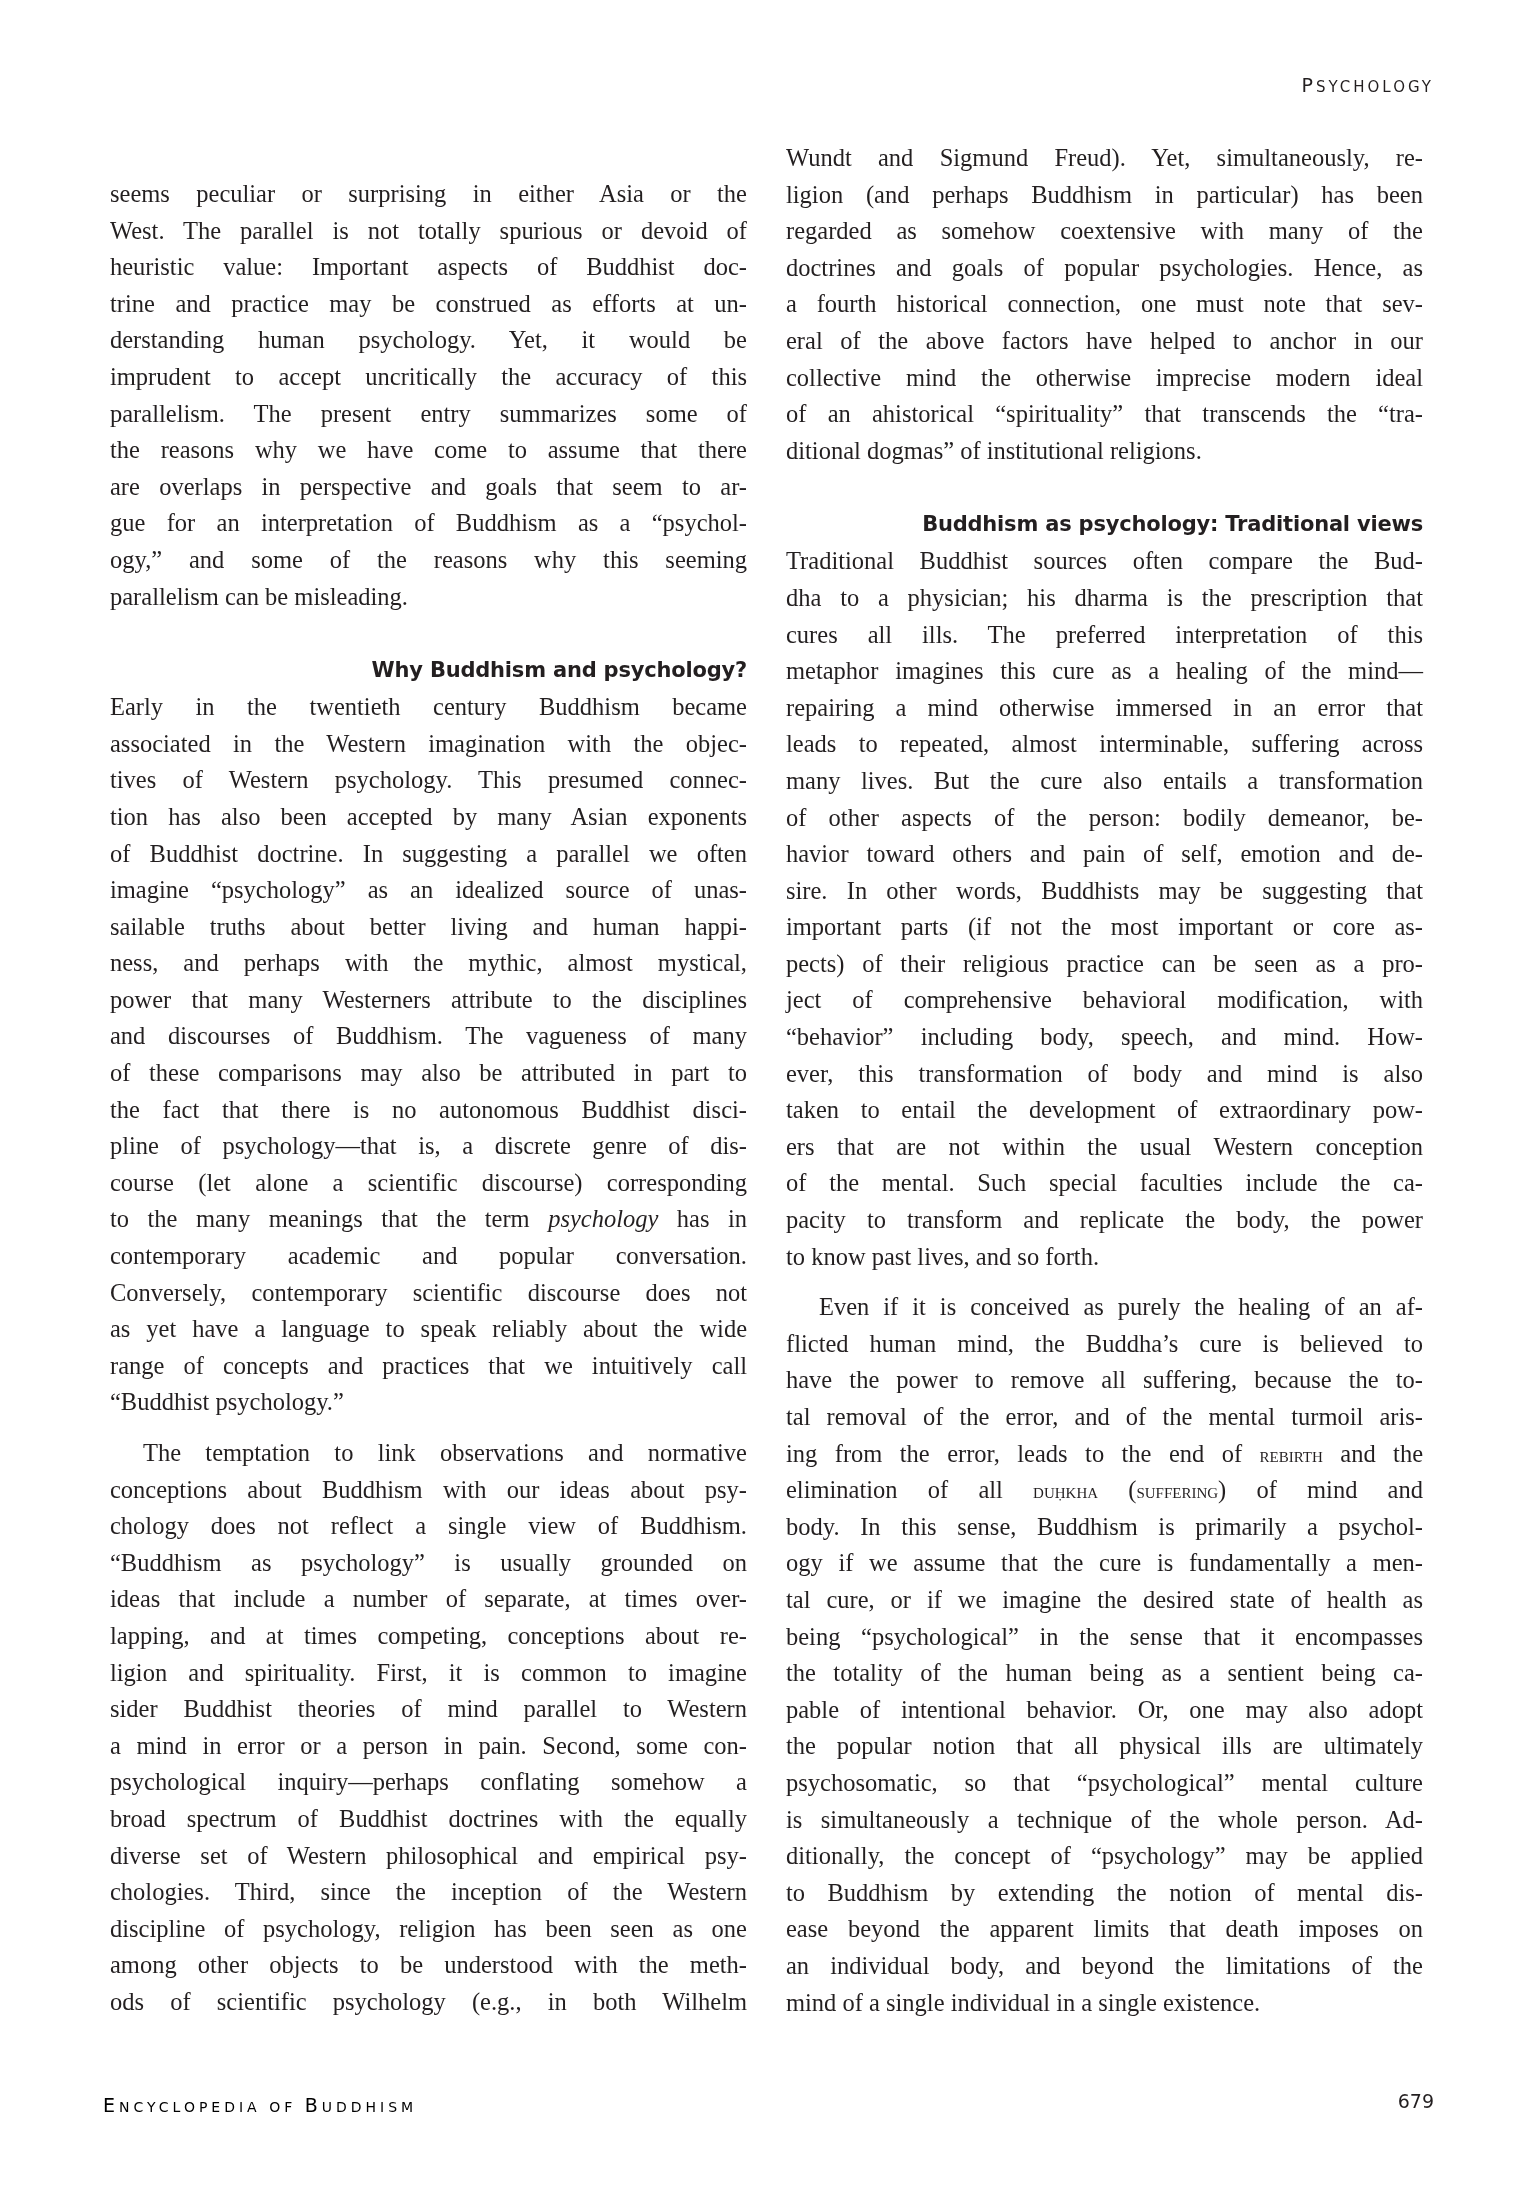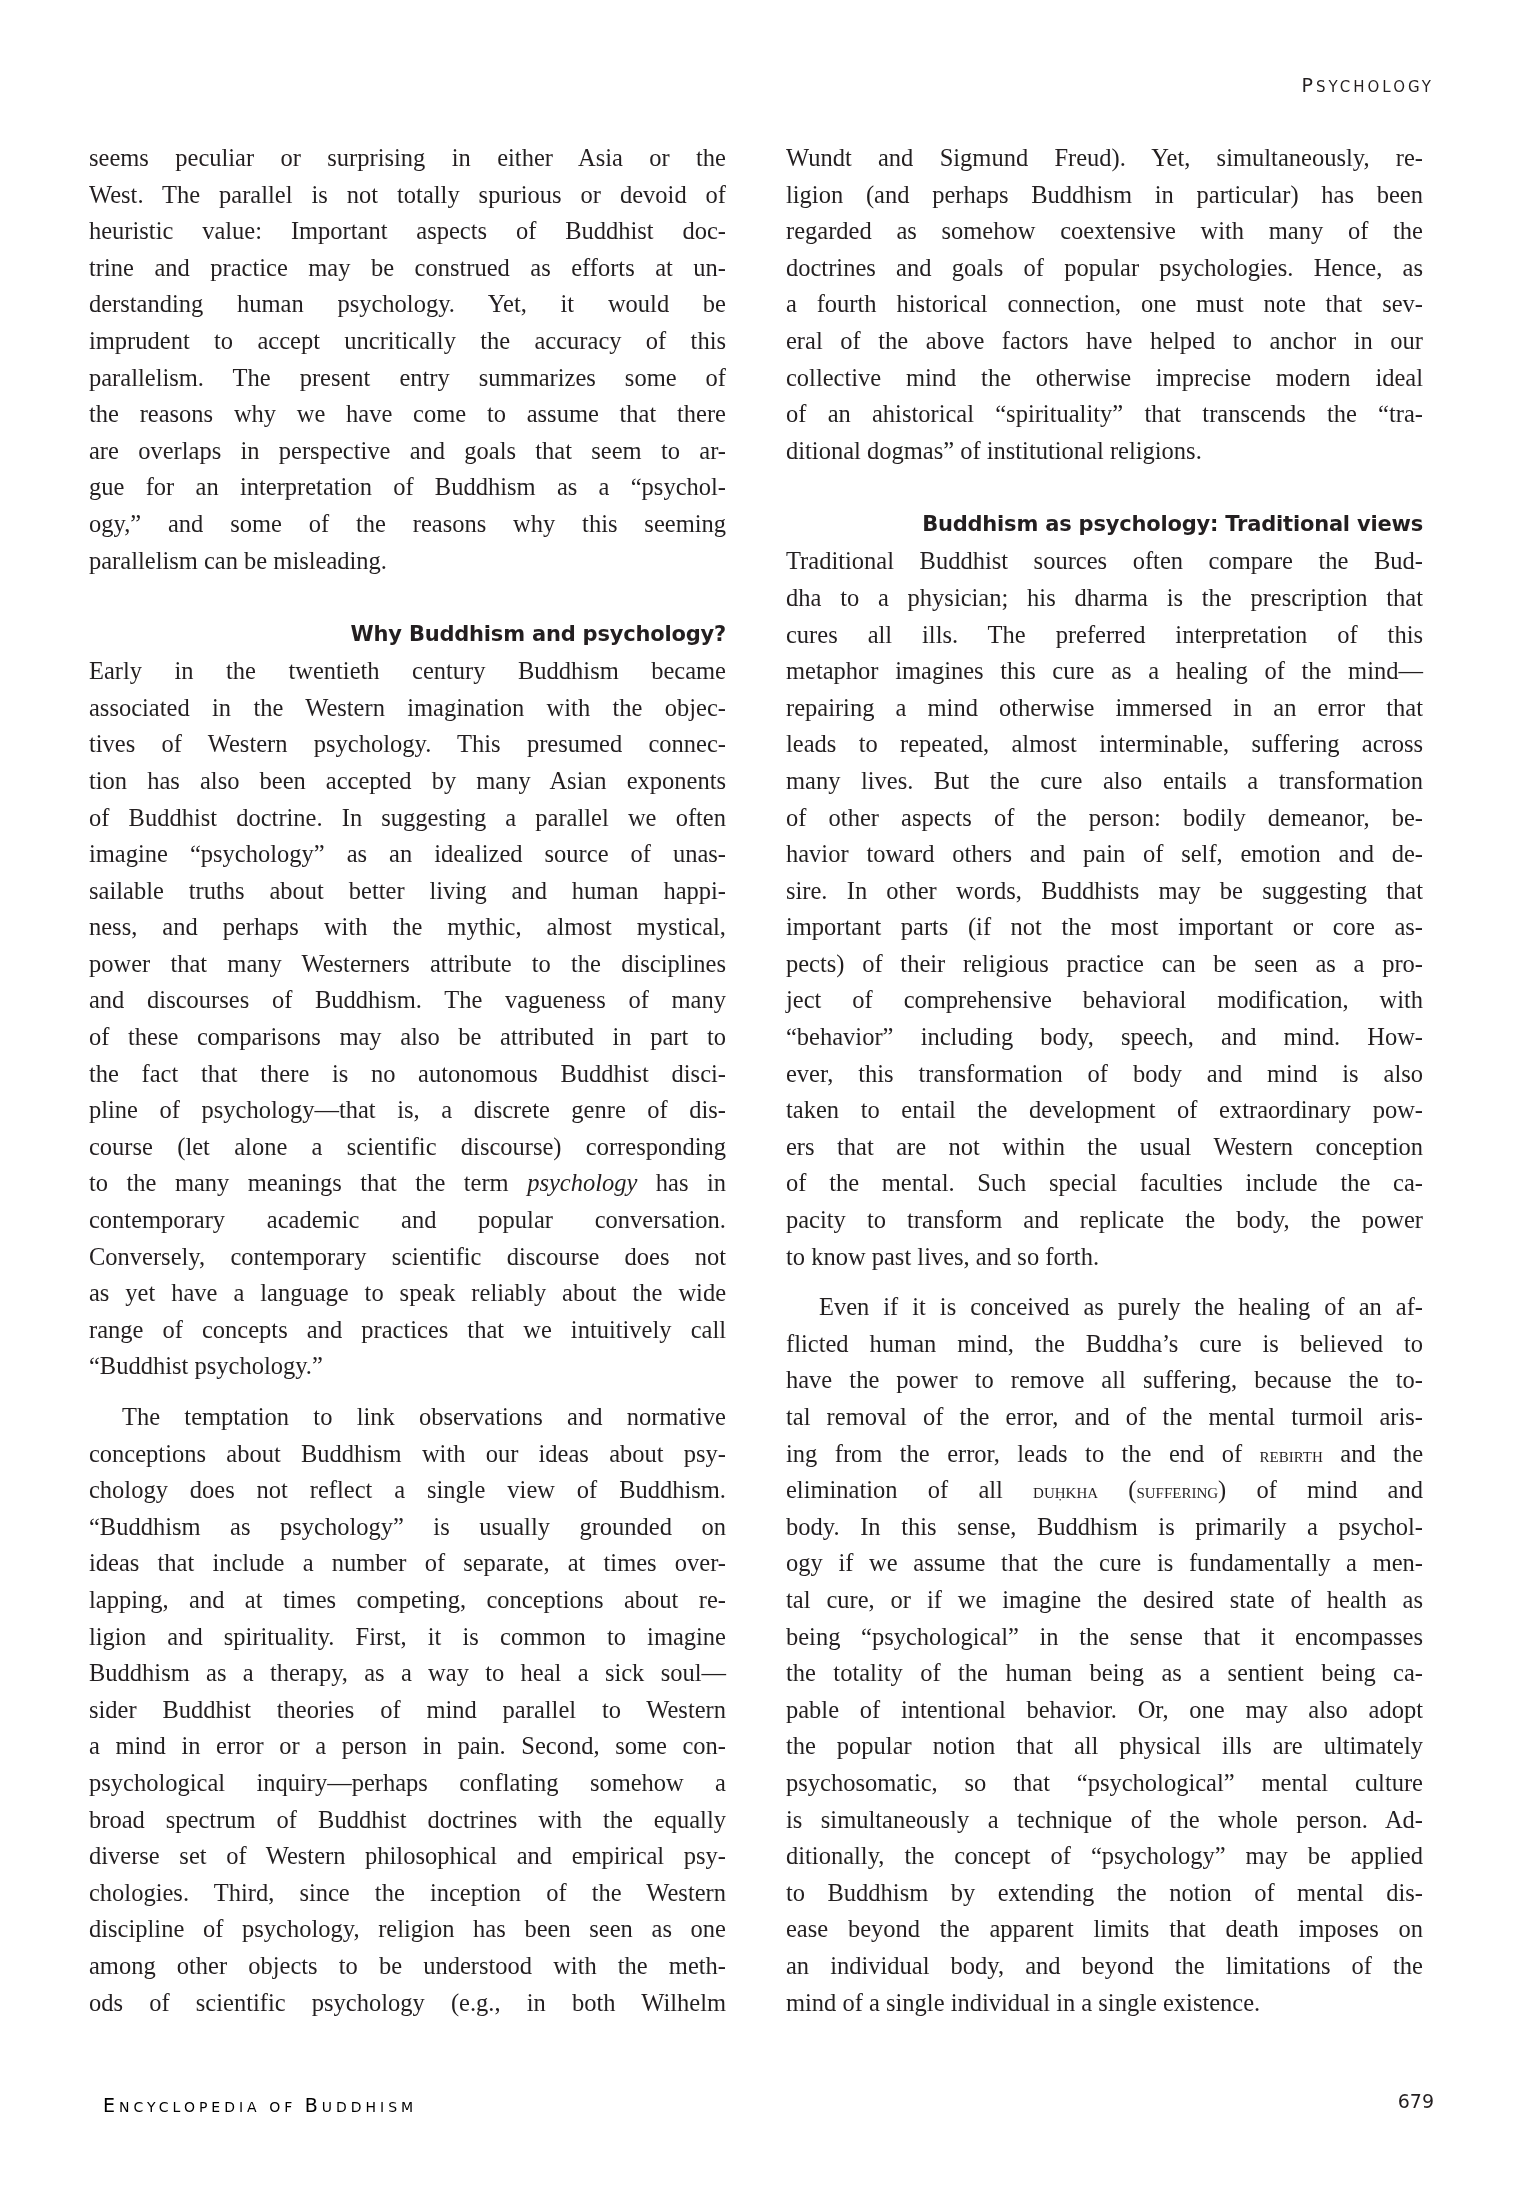--- a/index.html
+++ b/index.html
@@ -7,21 +7,21 @@
   .running-head {
     position: absolute; top: 74px; right: 88px;
     font-family: "DejaVu Sans", sans-serif; font-size: 15px; letter-spacing: 3px;
     font-variant: small-caps; color: #231f20;
   }
   .running-head .cap { font-size: 19px; }
   .column {
     position: absolute; top: 140px; width: 637px;
     font-family: "Liberation Serif", serif; font-size: 24.5px; line-height: 36.6px;
   }
-  .col-left { left: 89px; }
+  .col-left { left: 110px; margin-top: 36px; }
   .col-right { left: 786px; }
   .line { display: block; text-align: justify; text-align-last: justify; white-space: nowrap; height: 36.6px; }
   .line.last { text-align-last: left; }
   .line.indent { padding-left: 33px; }
   .para-gap { height: 14px; }
   .section-gap { height: 36px; }
   .heading {
     font-family: "DejaVu Sans", sans-serif; font-weight: bold; font-size: 21px;
     line-height: 38px; display: block; letter-spacing: -0.2px; text-align: right;
   }
@@ -83,21 +83,20 @@
     </div>
     <div class="para-gap"></div>
     <div>
       <span class="line indent">The temptation to link observations and normative</span>
       <span class="line">conceptions about Buddhism with our ideas about psy-</span>
       <span class="line">chology does not reflect a single view of Buddhism.</span>
       <span class="line">“Buddhism as psychology” is usually grounded on</span>
       <span class="line">ideas that include a number of separate, at times over-</span>
       <span class="line">lapping, and at times competing, conceptions about re-</span>
       <span class="line">ligion and spirituality. First, it is common to imagine</span>
-      <span class="line">Buddhism as a therapy, as a way to heal a sick soul—</span>
       <span class="line">sider Buddhist theories of mind parallel to Western</span>
       <span class="line">a mind in error or a person in pain. Second, some con-</span>
       <span class="line">psychological inquiry—perhaps conflating somehow a</span>
       <span class="line">broad spectrum of Buddhist doctrines with the equally</span>
       <span class="line">diverse set of Western philosophical and empirical psy-</span>
       <span class="line">chologies. Third, since the inception of the Western</span>
       <span class="line">discipline of psychology, religion has been seen as one</span>
       <span class="line">among other objects to be understood with the meth-</span>
       <span class="line">ods of scientific psychology (e.g., in both Wilhelm</span>
     </div>

